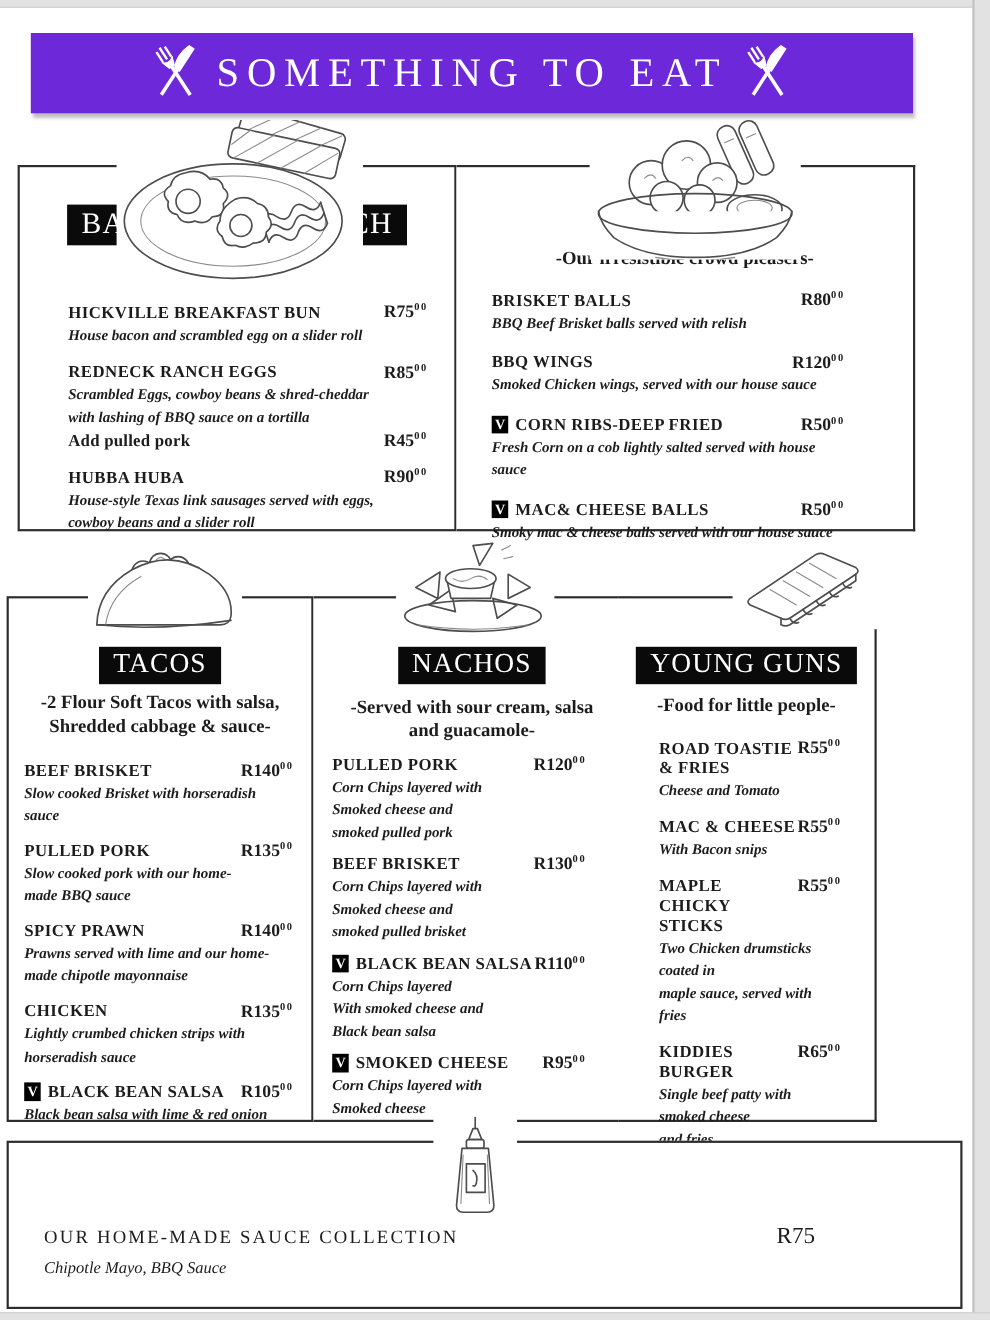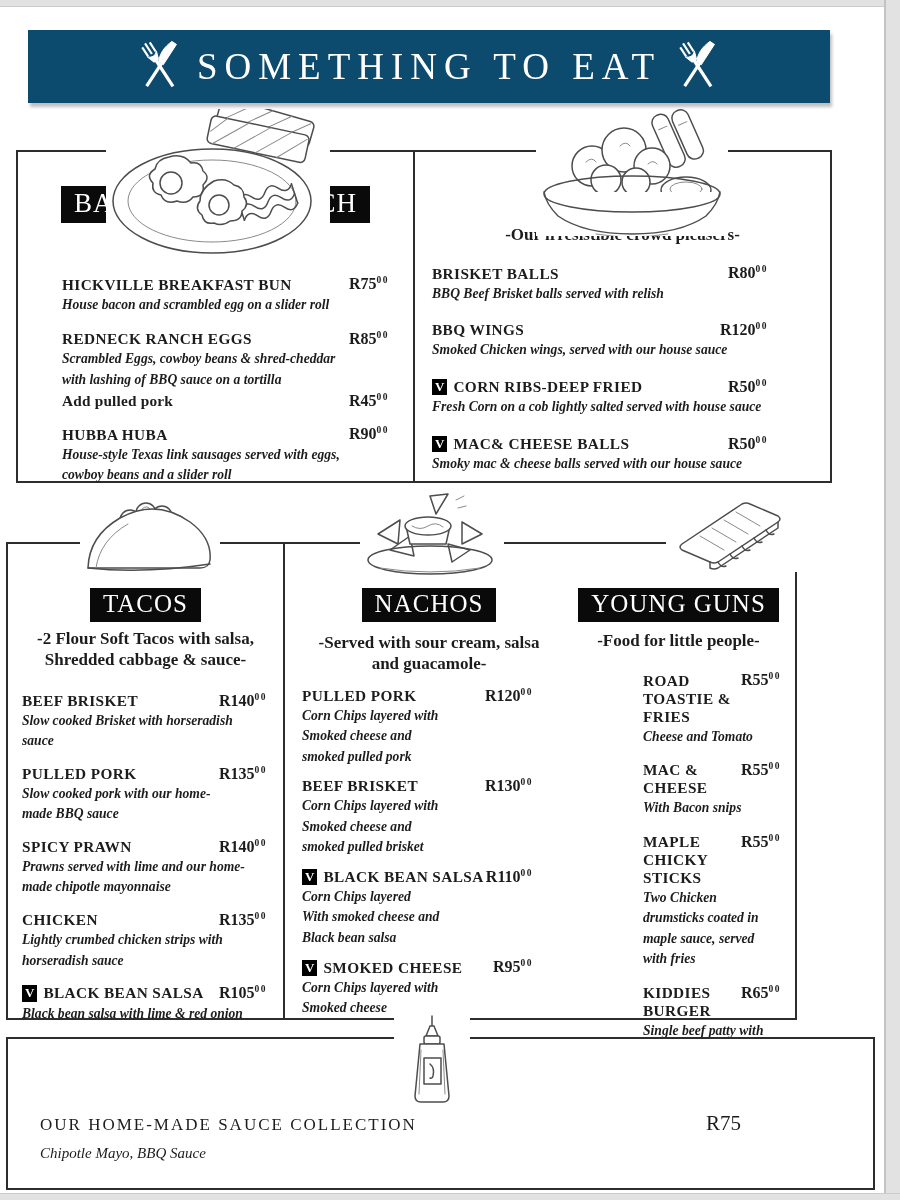--- a/index.html
+++ b/index.html
@@ -10,21 +10,21 @@
     width:900px;
   }
   .page{position:relative;width:900px;height:1200px;background:#ffffff;overflow:hidden;}
   .edge-top{position:absolute;left:0;top:0;width:900px;height:6px;background:#e2e2e2;border-bottom:1px solid #cccccc;z-index:6;}
   .edge-right{position:absolute;left:884px;top:0;width:16px;height:1200px;background:#e2e2e2;border-left:2px solid #c3c3c3;z-index:6;}
   .edge-bottom{position:absolute;left:0;top:1193px;width:900px;height:7px;background:#e2e2e2;border-top:1px solid #cccccc;z-index:6;}
 
   
   .banner{
     position:absolute;left:28px;top:30px;width:802px;height:73px;
-    background:#0c4a6e;color:#fff;display:flex;align-items:center;justify-content:center;
+    background:#6d28d9;color:#fff;display:flex;align-items:center;justify-content:center;
     gap:10px;box-shadow:2px 4px 3px rgba(0,0,0,.25);z-index:4;
   }
   .banner-title{font-size:37px;letter-spacing:7px;font-weight:400;white-space:nowrap;}
   .cutlery{width:54px;height:62px;flex:0 0 auto;}
 
   
   .box{position:absolute;border:2px solid #2d2d2d;background:#fff;z-index:1;box-sizing:border-box;}
   .box-brunch {left:16px; top:150px;width:399px;height:333px;}
   .box-snacks {left:415px;top:150px;width:417px;height:333px;border-left:none;}
   .box-tacos  {left:6px;  top:542px;width:279px;height:478px;}
@@ -51,24 +51,24 @@
   .sec-sub{text-align:center;font-weight:700;font-size:17px;margin-top:12px;white-space:pre-line;line-height:1.25;}
   .box-brunch .pad-top{height:34px;}
   .box-snacks .pad-top{height:26px;}
   .box-tacos .pad-top,.box-nachos .pad-top,.box-yg .pad-top{height:44px;}
   .box-tacos .sec-sub{margin-top:6px;}
   .box-nachos .sec-sub{margin-top:10px;}
   .box-yg .sec-sub{margin-top:8px;}
 
   .items{position:relative;z-index:2;}
   .box-brunch .items{padding:4px 24px 0 44px;}
-  .box-snacks .items{padding:2px 62px 0 17px;}
+  .box-snacks .items{padding:2px 62px 0 32px;}
   .box-tacos  .items{padding:8px 16px 0 14px;}
   .box-nachos .items{padding:2px 40px 0 17px;}
-  .box-yg     .items{padding:6px 14px 0 37px;margin-left:44px;}
+  .box-yg     .items{padding:6px 30px 0 37px;}
 
   .menu-item{margin-top:15px;}
   .box-snacks .menu-item{margin-top:17px;}
   .box-tacos .menu-item{margin-top:13px;}
   .box-nachos .menu-item{margin-top:10px;}
   .box-yg .menu-item{margin-top:14px;}
   .menu-item.addon{margin-top:2px;}
 
   .item-line{display:flex;justify-content:space-between;align-items:baseline;}
   .item-name{font-weight:700;font-size:15.3px;letter-spacing:.4px;}

